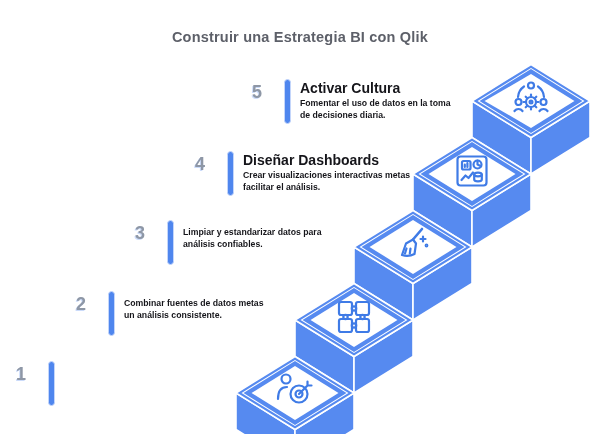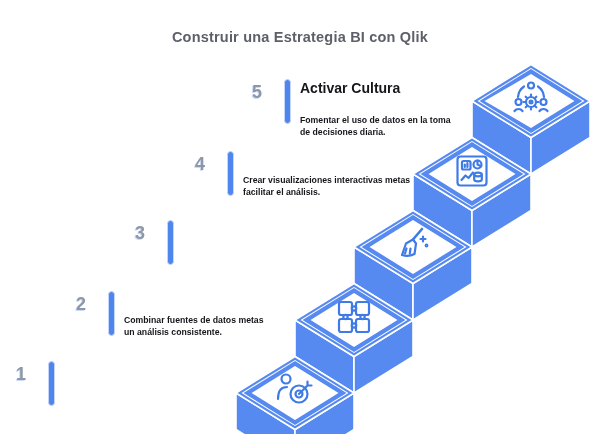--- a/index.html
+++ b/index.html
@@ -23,21 +23,21 @@
   .bar{
     width:7px;height:45px;margin-right:9px;margin-top:-3px;flex:none;
     background:var(--accent-bar,#4f86ee);
     border:1.5px solid #c4d6fb;border-radius:4px;box-sizing:border-box;
   }
   .heading{
     font-size:14px;font-weight:800;line-height:12px;
     color:var(--text-dark,#15151a);
   }
   .desc{
-    margin-top:21px;font-size:8.7px;font-weight:700;line-height:11.5px;
+    margin-top:4px;font-size:8.7px;font-weight:700;line-height:11.5px;
     color:var(--text-dark,#15151a);
   }
   .s5{left:232px;top:82px;}
   .s4{left:175px;top:154px;}
   .s3{left:115px;top:223px;}
   .s2{left:56px;top:294px;}
   .s1{left:-4px;top:364px;}
   .s5 .desc{width:158px}.s4 .desc{width:172px}.s3 .desc{width:148px}
   .s2 .desc{width:148px}.s1 .desc{width:162px}
   .stairs{position:absolute;left:0;top:0;}
@@ -155,28 +155,30 @@
     <div class="txt">
       <div class="heading">Activar Cultura</div>
       <div class="desc">Fomentar el uso de datos en la toma de decisiones diaria.</div>
     </div>
   </div>
 
   <div class="step-label s4">
     <div class="num">4</div>
     <div class="bar"></div>
     <div class="txt">
+      <div class="heading">Diseñar Dashboards</div>
       <div class="desc">Crear visualizaciones interactivas metas facilitar el análisis.</div>
     </div>
   </div>
 
   <div class="step-label s3">
     <div class="num">3</div>
     <div class="bar"></div>
     <div class="txt">
+      <div class="desc">Limpiar y estandarizar datos para análisis confiables.</div>
     </div>
   </div>
 
   <div class="step-label s2">
     <div class="num">2</div>
     <div class="bar"></div>
     <div class="txt">
       <div class="desc">Combinar fuentes de datos metas un análisis consistente.</div>
     </div>
   </div>

